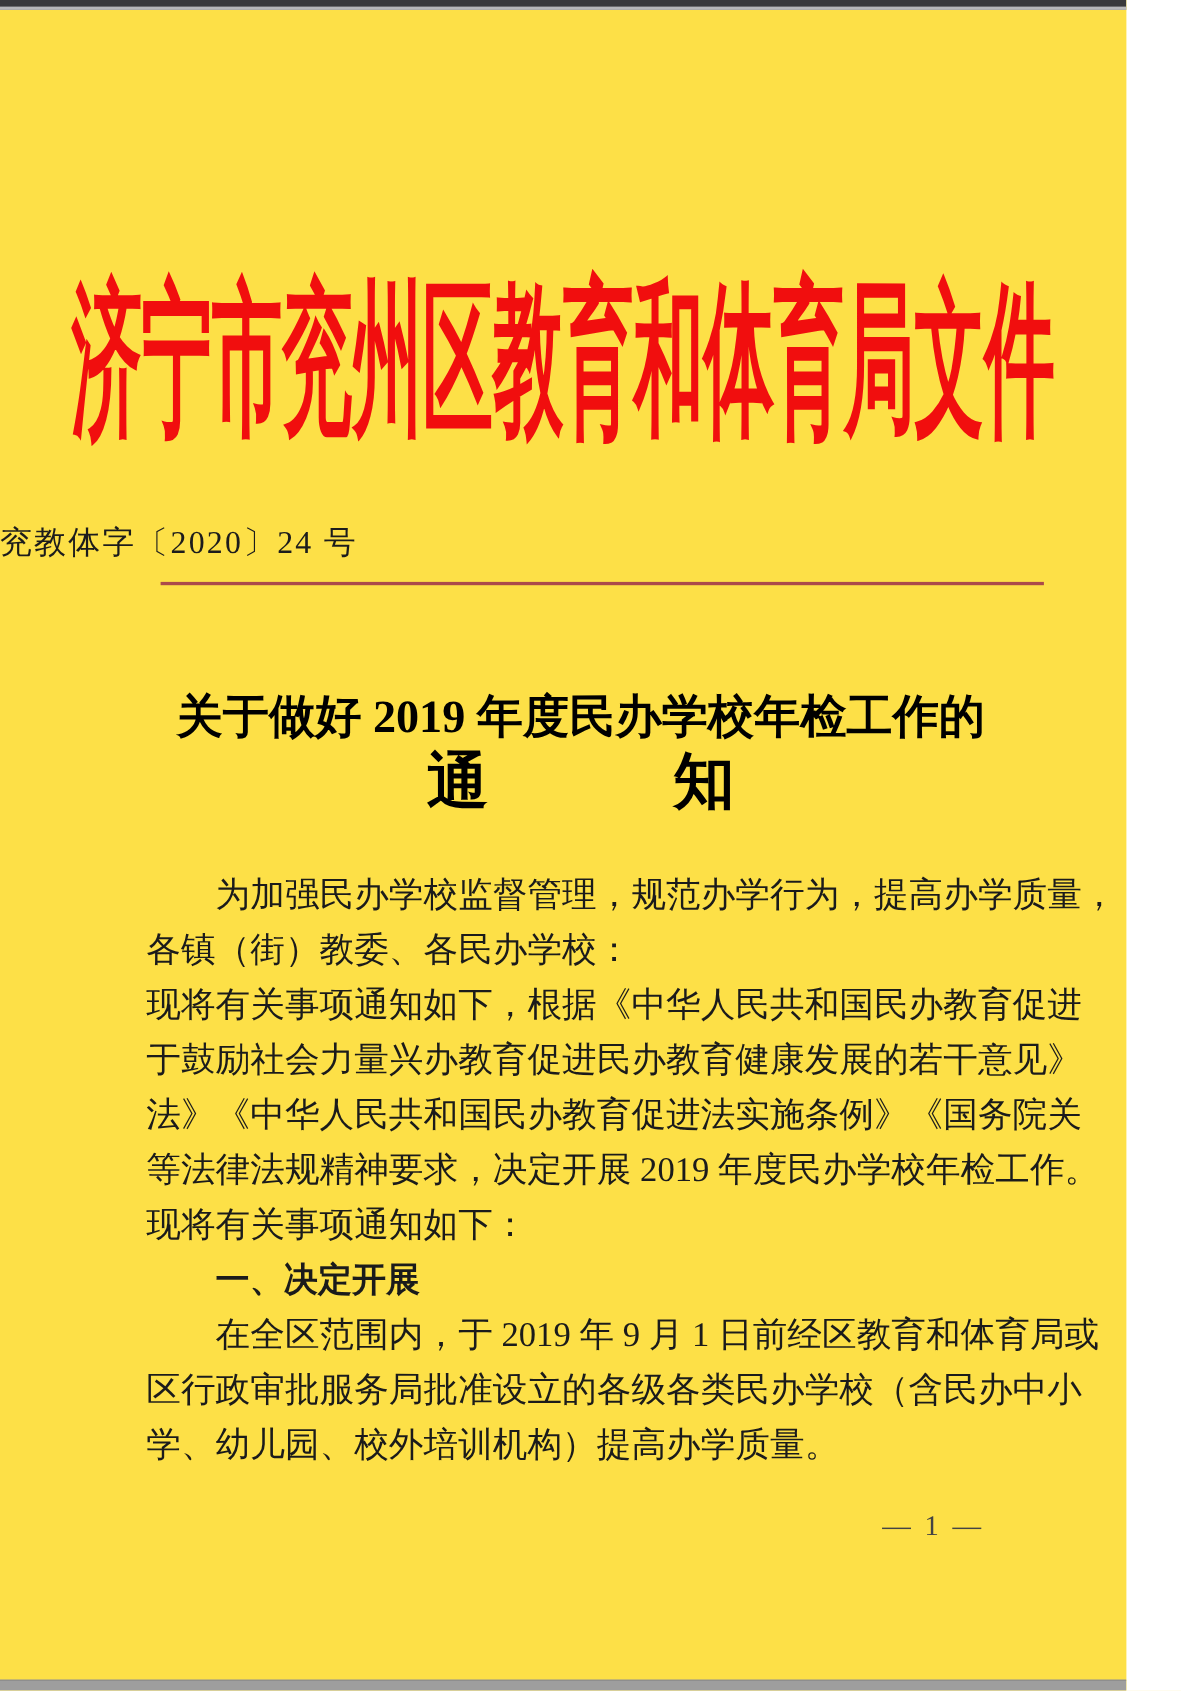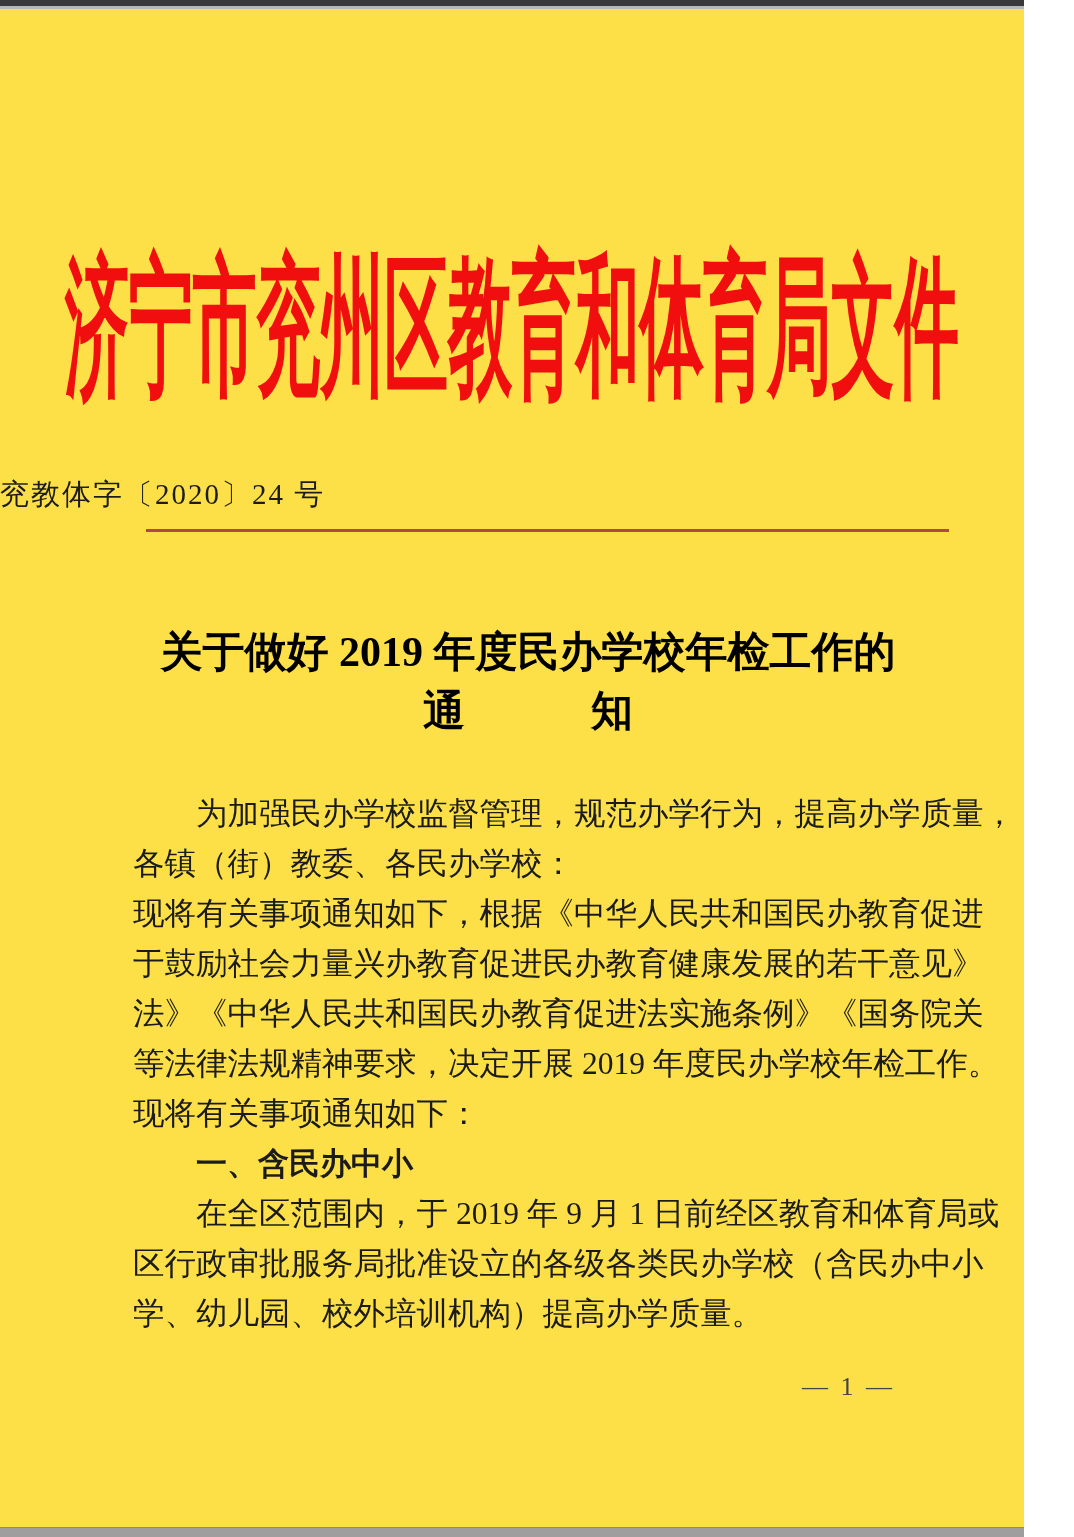--- a/index.html
+++ b/index.html
@@ -46,21 +46,21 @@
     position:absolute; top:529px; left:146px; width:803px; height:3px;
     background:#ab4a4a;
   }
   .doc-title {
     position:absolute; top:622px; left:16px; width:100%;
     text-align:center;
     font-weight:bold;
     color:#000000;
   }
   .doc-title .line1 { font-size:42px; line-height:60px; white-space:nowrap; }
-  .doc-title .line2 { font-size:42px; line-height:58px; white-space:pre; }
+  .doc-title .line2 { font-size:56px; line-height:58px; white-space:pre; }
   .body-text {
     position:absolute; top:789px; left:133px; width:830px;
     font-size:31.5px;
     color:#1b1b1b;
   }
   .body-line {
     height:50px; line-height:50px;
     white-space:nowrap;
   }
   .indent { text-indent:63px; }
@@ -98,21 +98,21 @@
   </div>
 
   <div class="body-text">
     <div class="body-line indent">为加强民办学校监督管理，规范办学行为，提高办学质量，</div>
     <div class="body-line">各镇（街）教委、各民办学校：</div>
     <div class="body-line">现将有关事项通知如下，根据《中华人民共和国民办教育促进</div>
     <div class="body-line">于鼓励社会力量兴办教育促进民办教育健康发展的若干意见》</div>
     <div class="body-line">法》《中华人民共和国民办教育促进法实施条例》《国务院关</div>
     <div class="body-line">等法律法规精神要求，决定开展 2019 年度民办学校年检工作。</div>
     <div class="body-line">现将有关事项通知如下：</div>
-    <div class="body-line indent section-heading">一、含民办中小</div>
+    <div class="body-line indent section-heading">一、决定开展</div>
     <div class="body-line indent">在全区范围内，于 2019 年 9 月 1 日前经区教育和体育局或</div>
     <div class="body-line">区行政审批服务局批准设立的各级各类民办学校（含民办中小</div>
     <div class="body-line">学、幼儿园、校外培训机构）提高办学质量。</div>
   </div>
 
   <div class="page-number">— 1 —</div>
 
   <div class="bottom-bar"></div>
 
 </div>

